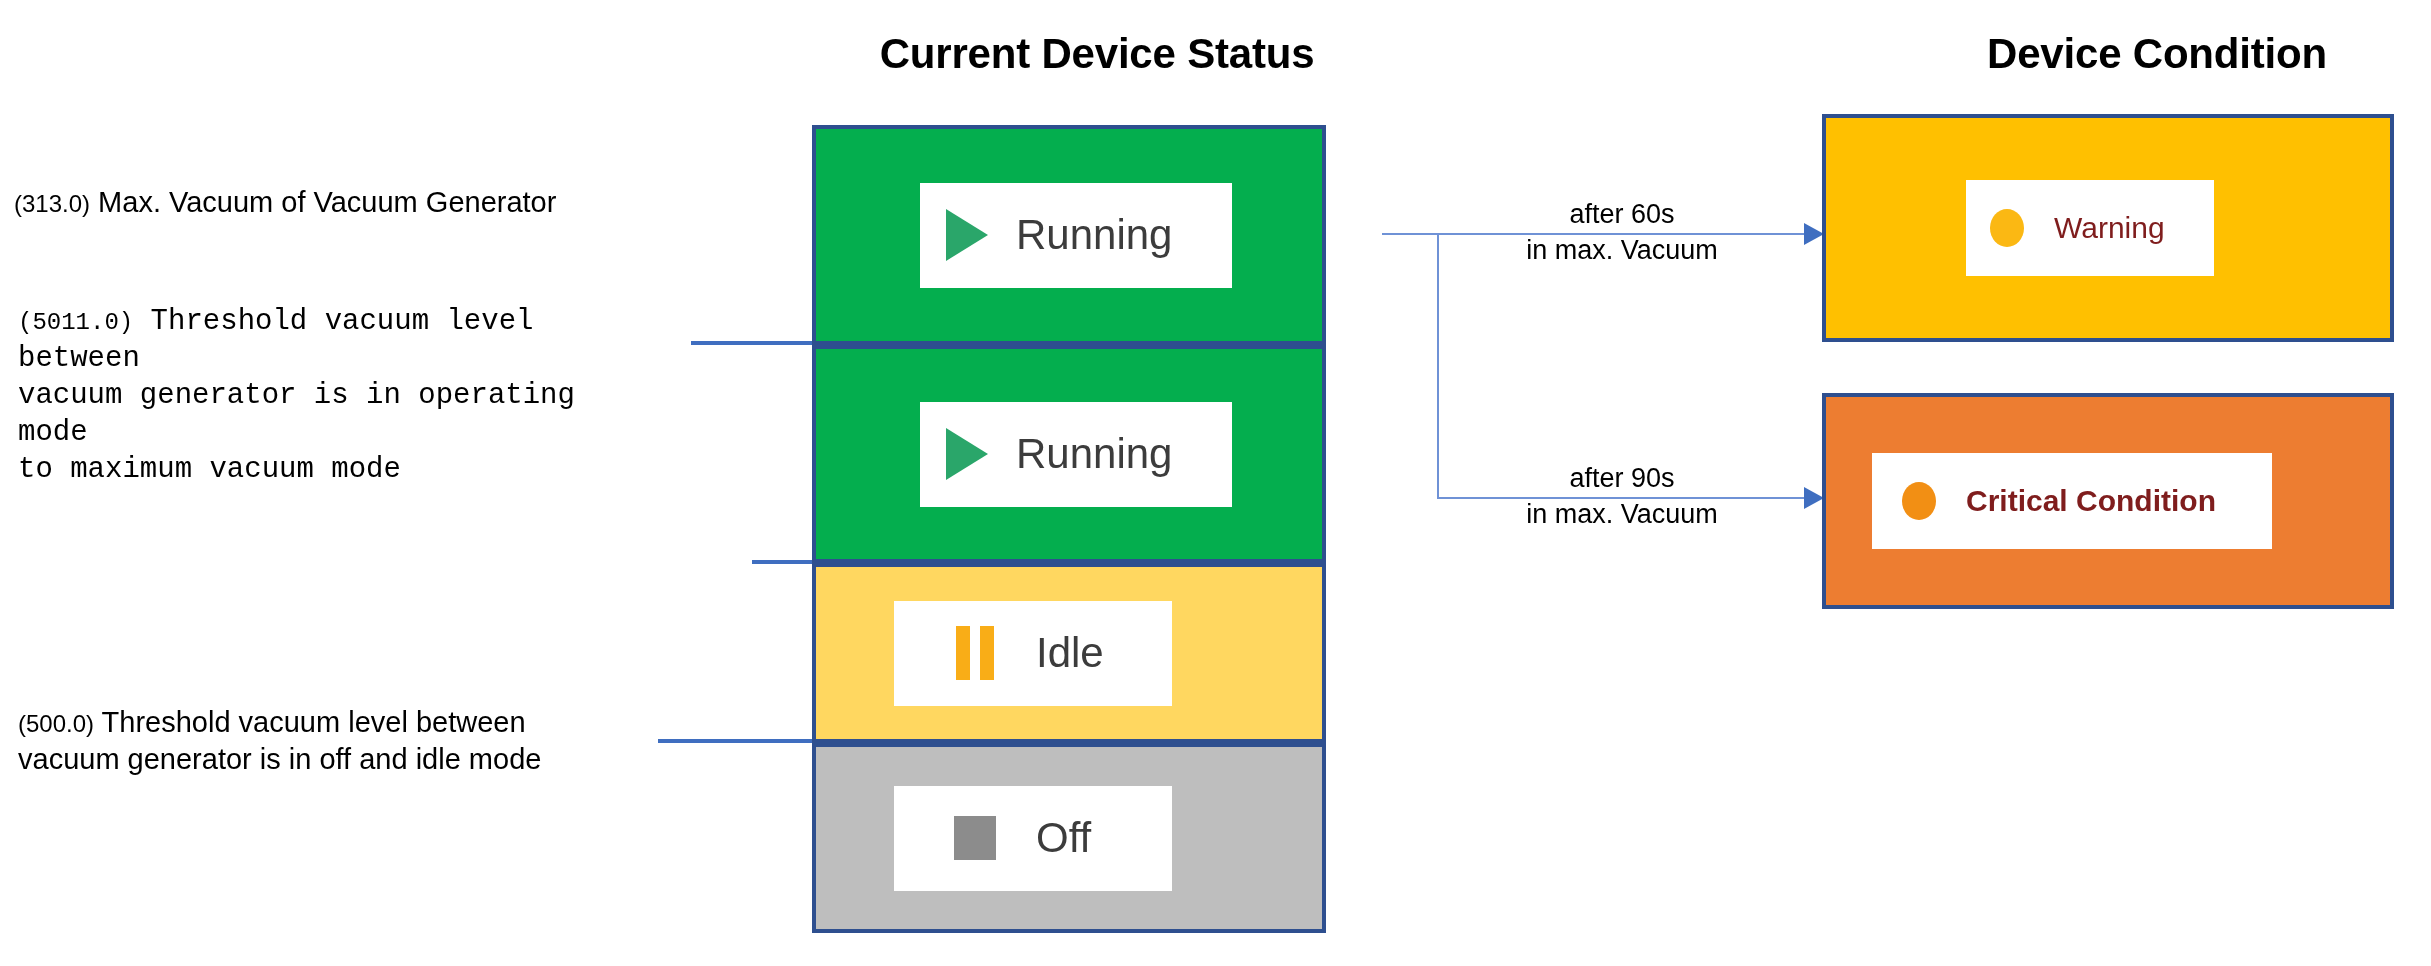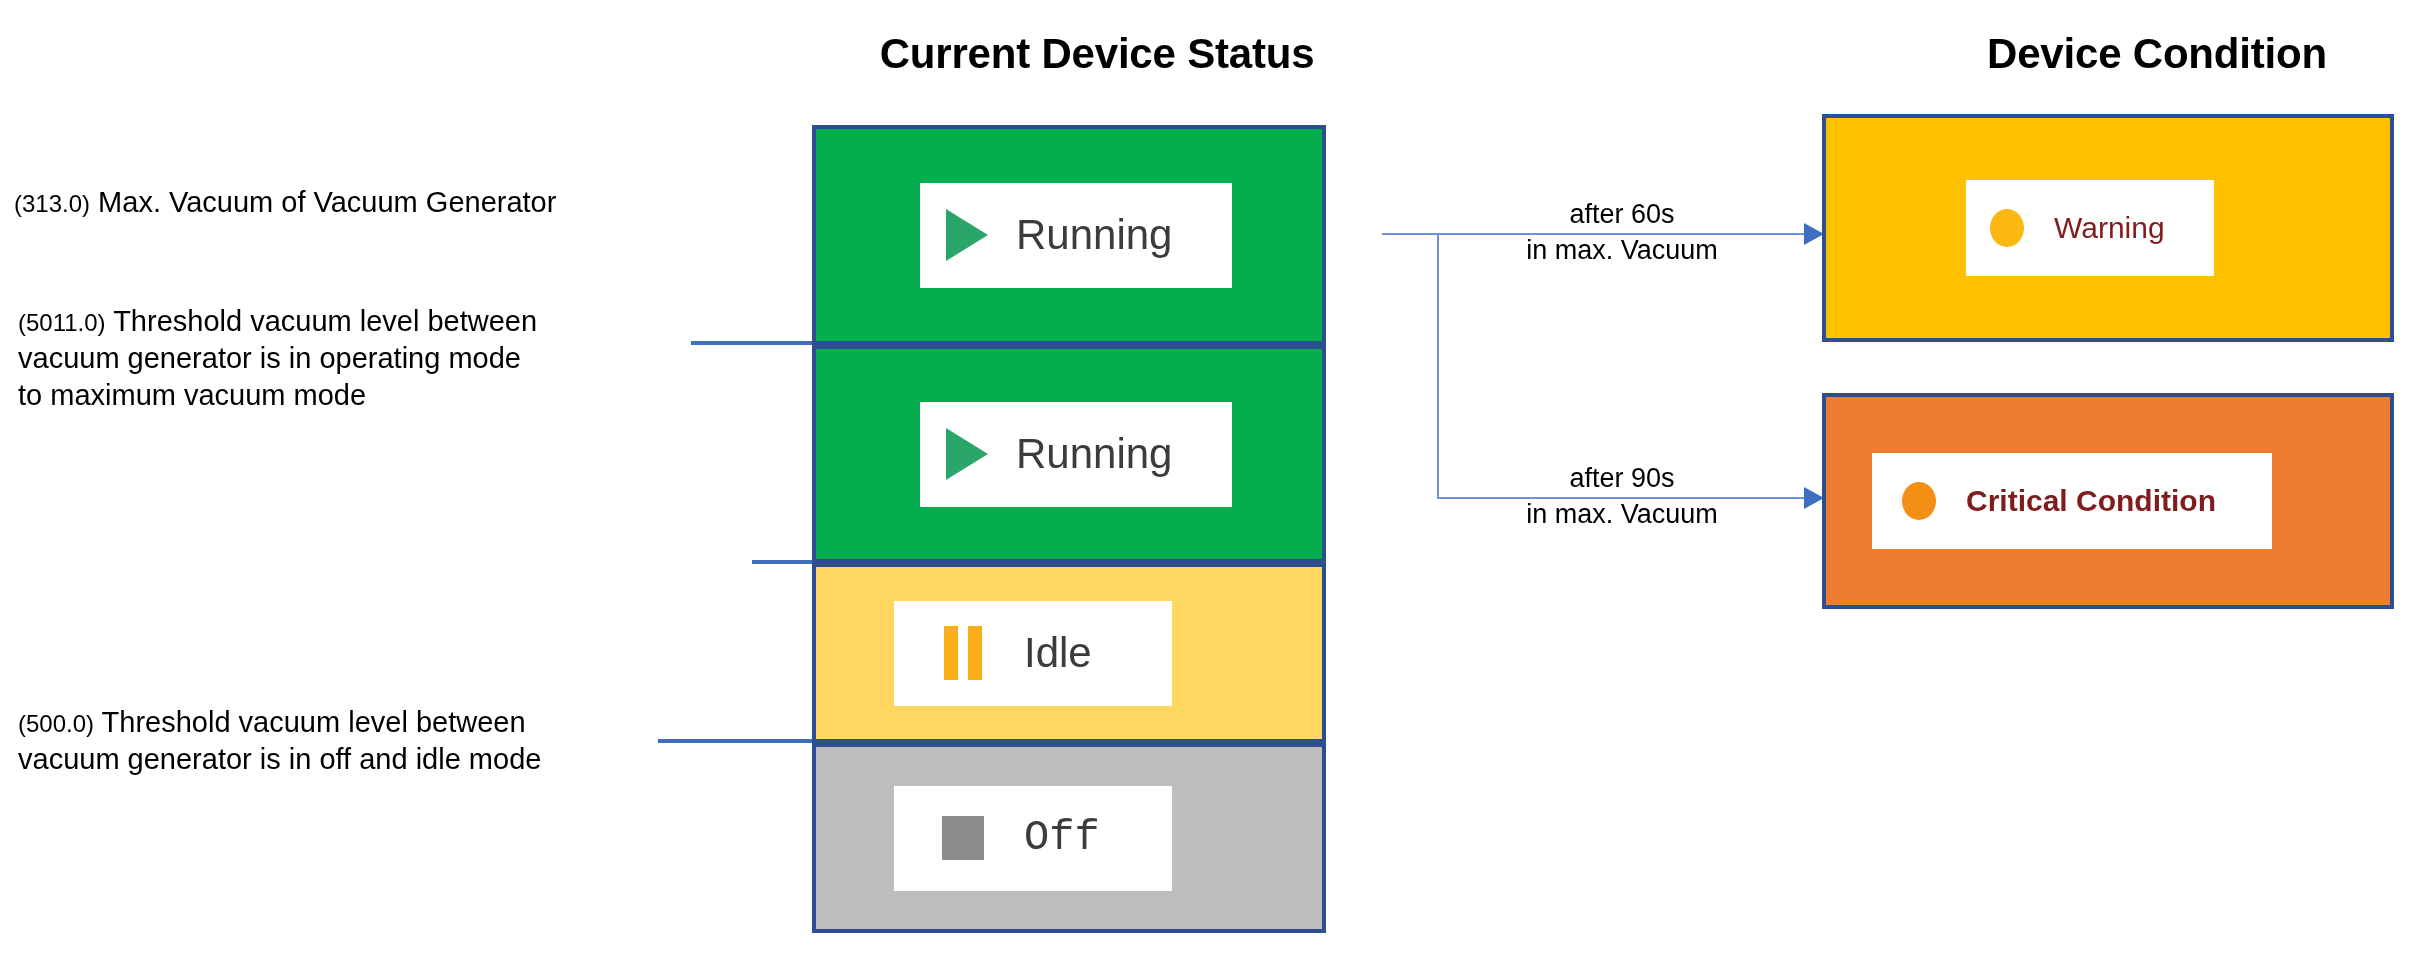--- a/index.html
+++ b/index.html
@@ -65,21 +65,21 @@
   .status-band.yellow { background: #ffd760; }
   .status-band.grey   { background: #bebebe; }
 
   .status-chip {
     background: #ffffff;
     display: flex;
     align-items: center;
     box-sizing: border-box;
   }
   .chip-wide   { width: 312px; height: 105px; margin-left: 104px; padding-left: 26px; }
-  .chip-narrow { width: 278px; height: 105px; margin-left: 78px;  padding-left: 48px; }
+  .chip-narrow { width: 278px; height: 105px; margin-left: 78px;  padding-left: 60px; }
 
   .chip-label {
     font-size: 42px;
     color: #3c3c3c;
     white-space: nowrap;
   }
 
   
   .glyph { flex: 0 0 auto; display: inline-block; }
   .glyph-play {
@@ -175,21 +175,21 @@
 <div id="canvas">
 
   <div id="title-current-device-status" class="col-title">Current Device Status</div>
 
   <div id="title-device-condition" class="col-title">Device Condition</div>
 
   <div class="annotation" style="left:14px; top:164px; width:640px;">
     <span class="code">(313.0)</span><span> Max. Vacuum of Vacuum Generator</span>
   </div>
 
-  <div class="annotation" style="left:18px; top:283px; width:640px;">
+  <div class="annotation" style="left:18px; top:283px; width:640px;font-family:Liberation Mono, monospace;">
     <span class="code">(5011.0)</span><span> Threshold vacuum level between</span><br>
     <span>vacuum generator is in operating mode</span><br>
     <span>to maximum vacuum mode</span>
   </div>
 
 
   <div class="annotation" style="left:18px; top:684px; width:660px;">
     <span class="code">(500.0)</span><span> Threshold vacuum level between</span><br>
     <span>vacuum generator is in off and idle mode</span>
   </div>
@@ -212,21 +212,21 @@
     </div>
   </div>
 
   <div class="status-band yellow" style="top:543px; height:180px;">
     <div class="status-chip chip-narrow">
       <span class="glyph glyph-pause"></span>
       <span class="chip-label">Idle</span>
     </div>
   </div>
 
-  <div class="status-band grey" style="top:723px; height:190px;font-family:Liberation Mono, monospace;">
+  <div class="status-band grey" style="top:723px; height:190px;">
     <div class="status-chip chip-narrow">
       <span class="glyph glyph-stop"></span>
       <span class="chip-label">Off</span>
     </div>
   </div>
 
   <div class="conn-h" style="left:1382px; top:213px; width:56px;"></div>
   <div class="conn-v" style="left:1437px; top:213px; height:266px;"></div>
 
   <div class="conn-h" style="left:1437px; top:213px; width:371px;"></div>

